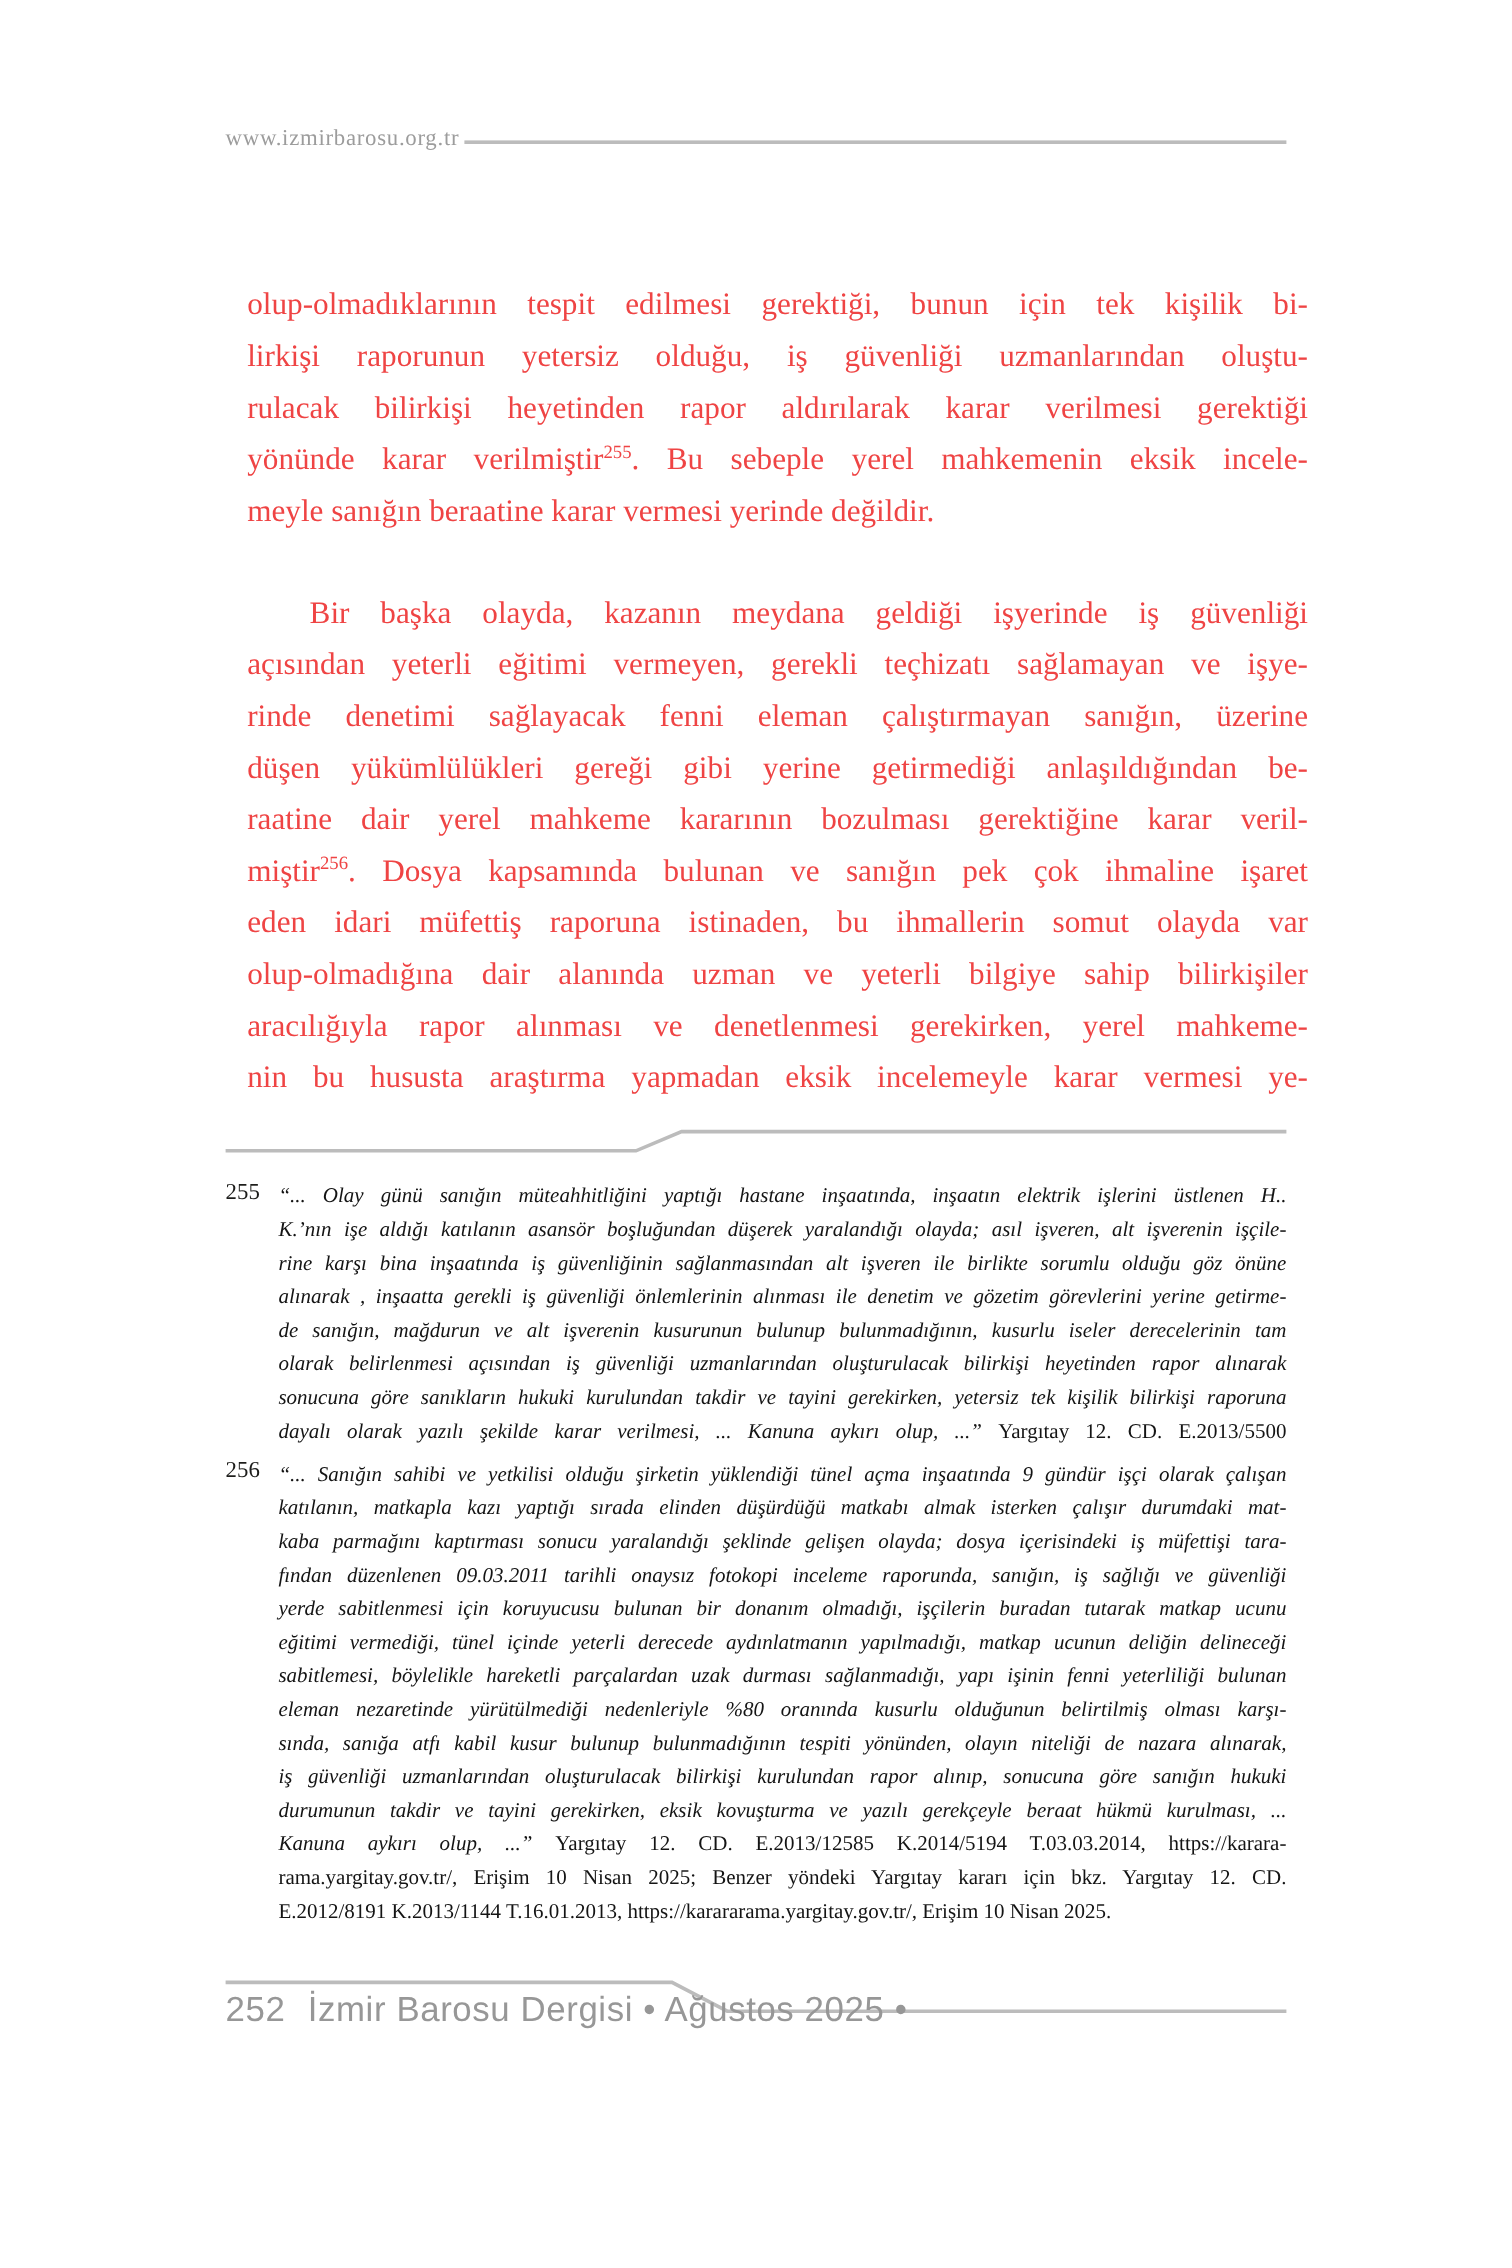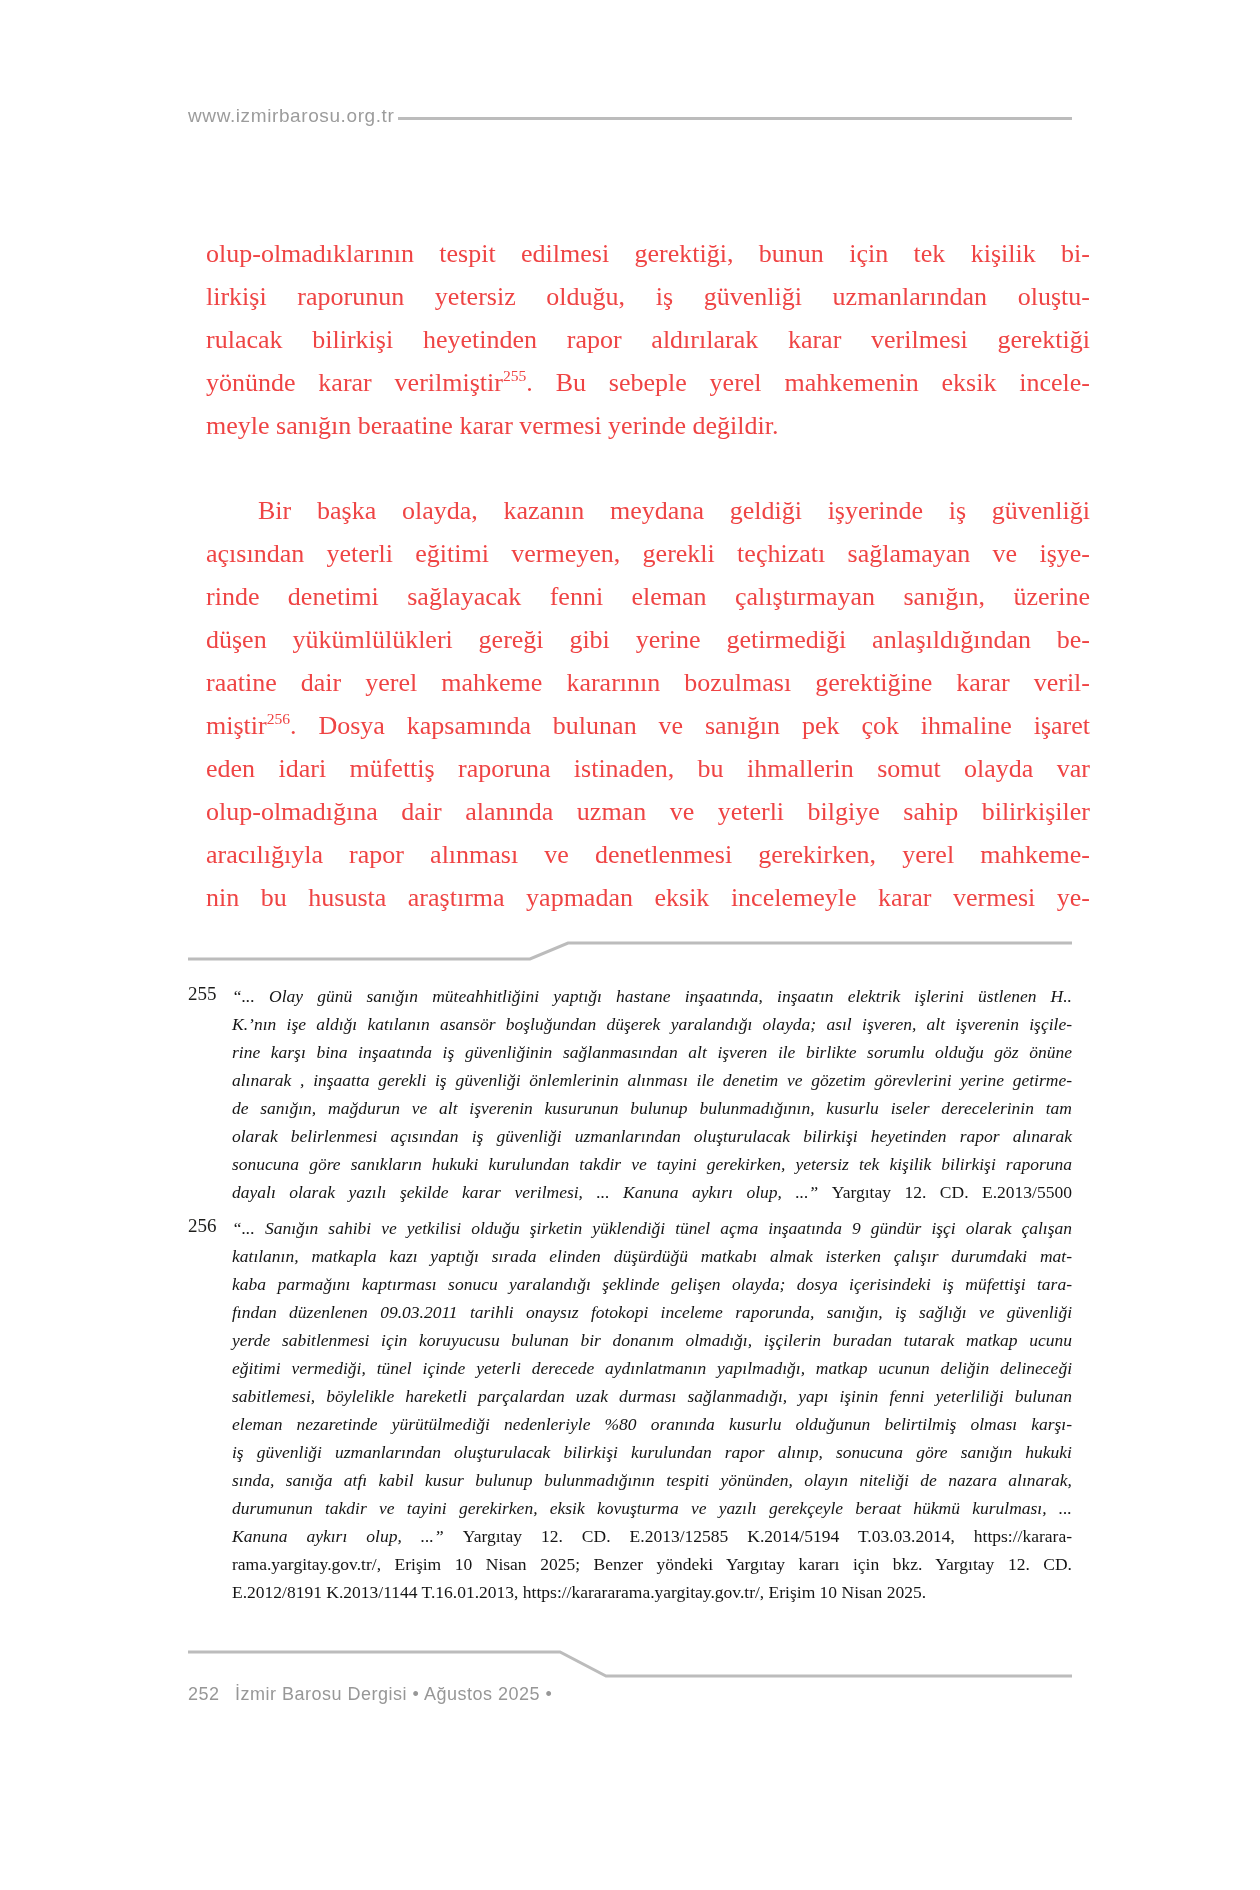--- a/index.html
+++ b/index.html
@@ -7,21 +7,21 @@
     position:relative;
     width:1260px;height:1890px;
     background:#ffffff;
     overflow:hidden;
     font-family:"Liberation Serif","DejaVu Serif",serif;
   }
   
   .header{
     position:absolute;left:188px;right:188px;top:103px;
     display:flex;align-items:center;
-    font-family:Liberation Sans, sans-serif;
+    font-family:Liberation Serif, serif;
     font-size:19px;line-height:26px;color:#9c9c9c;letter-spacing:0.6px;
   }
   .header-rule{flex:1;height:3px;background:#bcbcbc;margin-left:4px;margin-top:4px;}
   
   .body-block{
     position:absolute;left:206px;top:232px;width:884px;
     font-size:26px;line-height:43px;color:#ef4444;
   }
   .bline{text-align:justify;text-align-last:justify;}
   .bline.lastline{text-align-last:left;}
@@ -40,23 +40,22 @@
     position:absolute;left:0;top:-2px;
     font-style:normal;font-size:19px;color:#1d1d1b;
   }
   .roman{font-style:normal;}
   
   .rules-svg{position:absolute;left:0;top:0;pointer-events:none;}
   
   .footer-text{
     position:absolute;left:188px;top:1660px;
     font-family:"Liberation Sans","DejaVu Sans",sans-serif;
-    font-size:18px;line-height:30px;color:#979797;letter-spacing:0.5px;
+    font-size:29px;line-height:30px;color:#979797;letter-spacing:0.5px;
     white-space:nowrap;
-    margin-top:19px;
   }
   .footer-text .pn{margin-right:10px;}
 </style>
 </head>
 <body>
 
 <div class="page">
 
   <div class="header">
     <span>www.izmirbarosu.org.tr</span>
@@ -100,22 +99,22 @@
     <div class="fn">
       <span class="fn-num">256</span>
       <div class="bline">“... Sanığın sahibi ve yetkilisi olduğu şirketin yüklendiği tünel açma inşaatında 9 gündür işçi olarak çalışan</div>
       <div class="bline">katılanın, matkapla kazı yaptığı sırada elinden düşürdüğü matkabı almak isterken çalışır durumdaki mat-</div>
       <div class="bline">kaba parmağını kaptırması sonucu yaralandığı şeklinde gelişen olayda; dosya içerisindeki iş müfettişi tara-</div>
       <div class="bline">fından düzenlenen 09.03.2011 tarihli onaysız fotokopi inceleme raporunda, sanığın, iş sağlığı ve güvenliği</div>
       <div class="bline">yerde sabitlenmesi için koruyucusu bulunan bir donanım olmadığı, işçilerin buradan tutarak matkap ucunu</div>
       <div class="bline">eğitimi vermediği, tünel içinde yeterli derecede aydınlatmanın yapılmadığı, matkap ucunun deliğin delineceği</div>
       <div class="bline">sabitlemesi, böylelikle hareketli parçalardan uzak durması sağlanmadığı, yapı işinin fenni yeterliliği bulunan</div>
       <div class="bline">eleman nezaretinde yürütülmediği nedenleriyle %80 oranında kusurlu olduğunun belirtilmiş olması karşı-</div>
+      <div class="bline">sında, sanığa atfı kabil kusur bulunup bulunmadığının tespiti yönünden, olayın niteliği de nazara alınarak,</div>
       <div class="bline">iş güvenliği uzmanlarından oluşturulacak bilirkişi kurulundan rapor alınıp, sonucuna göre sanığın hukuki</div>
-      <div class="bline">sında, sanığa atfı kabil kusur bulunup bulunmadığının tespiti yönünden, olayın niteliği de nazara alınarak,</div>
       <div class="bline">durumunun takdir ve tayini gerekirken, eksik kovuşturma ve yazılı gerekçeyle beraat hükmü kurulması, ...</div>
       <div class="bline"><span>Kanuna aykırı olup, ...” </span><span class="roman">Yargıtay 12. CD. E.2013/12585 K.2014/5194 T.03.03.2014, https://karara-</span></div>
       <div class="bline roman">rama.yargitay.gov.tr/, Erişim 10 Nisan 2025; Benzer yöndeki Yargıtay kararı için bkz. Yargıtay 12. CD.</div>
       <div class="bline lastline roman">E.2012/8191 K.2013/1144 T.16.01.2013, https://karararama.yargitay.gov.tr/, Erişim 10 Nisan 2025.</div>
     </div>
   </div>
 
   <svg class="rules-svg" width="1260" height="1890" viewBox="0 0 1260 1890">
     <polyline points="188,959 530,959 568,943 1072,943" fill="none" stroke="#bcbcbc" stroke-width="3"></polyline>
     <polyline points="188,1652 560,1652 606,1676 1072,1676" fill="none" stroke="#bcbcbc" stroke-width="3"></polyline>

